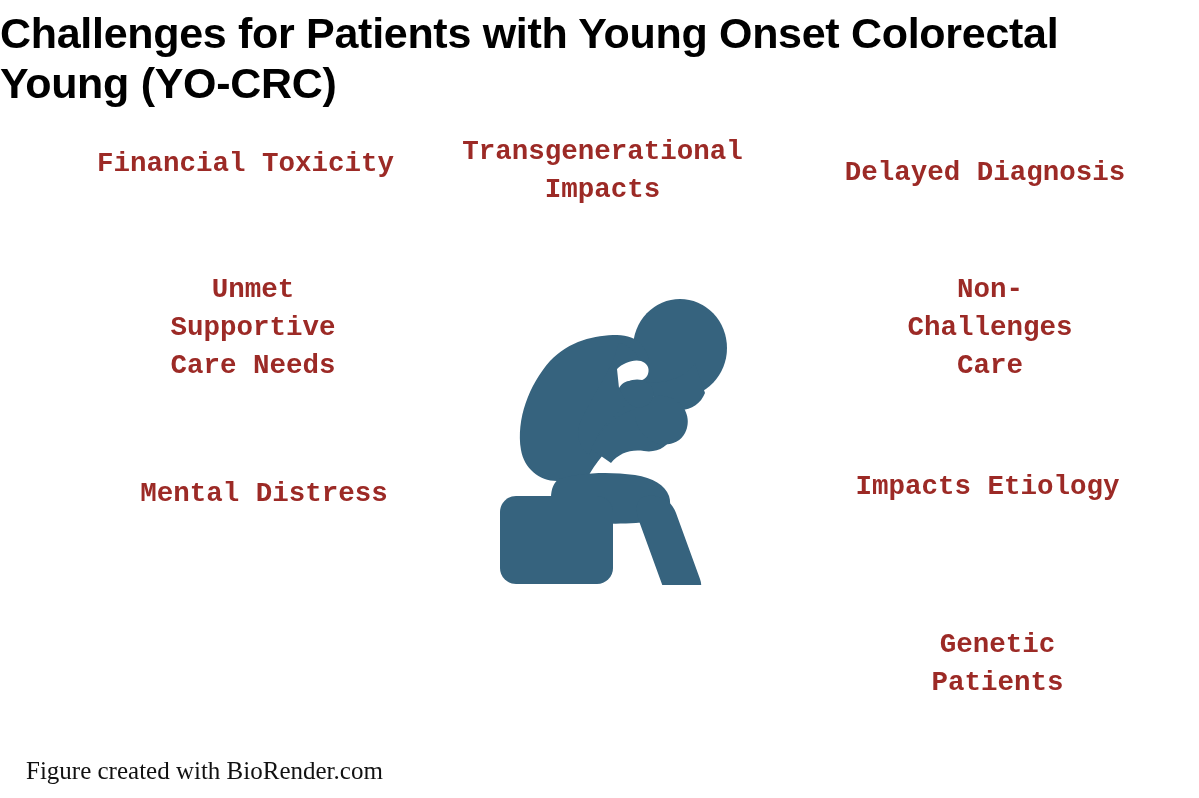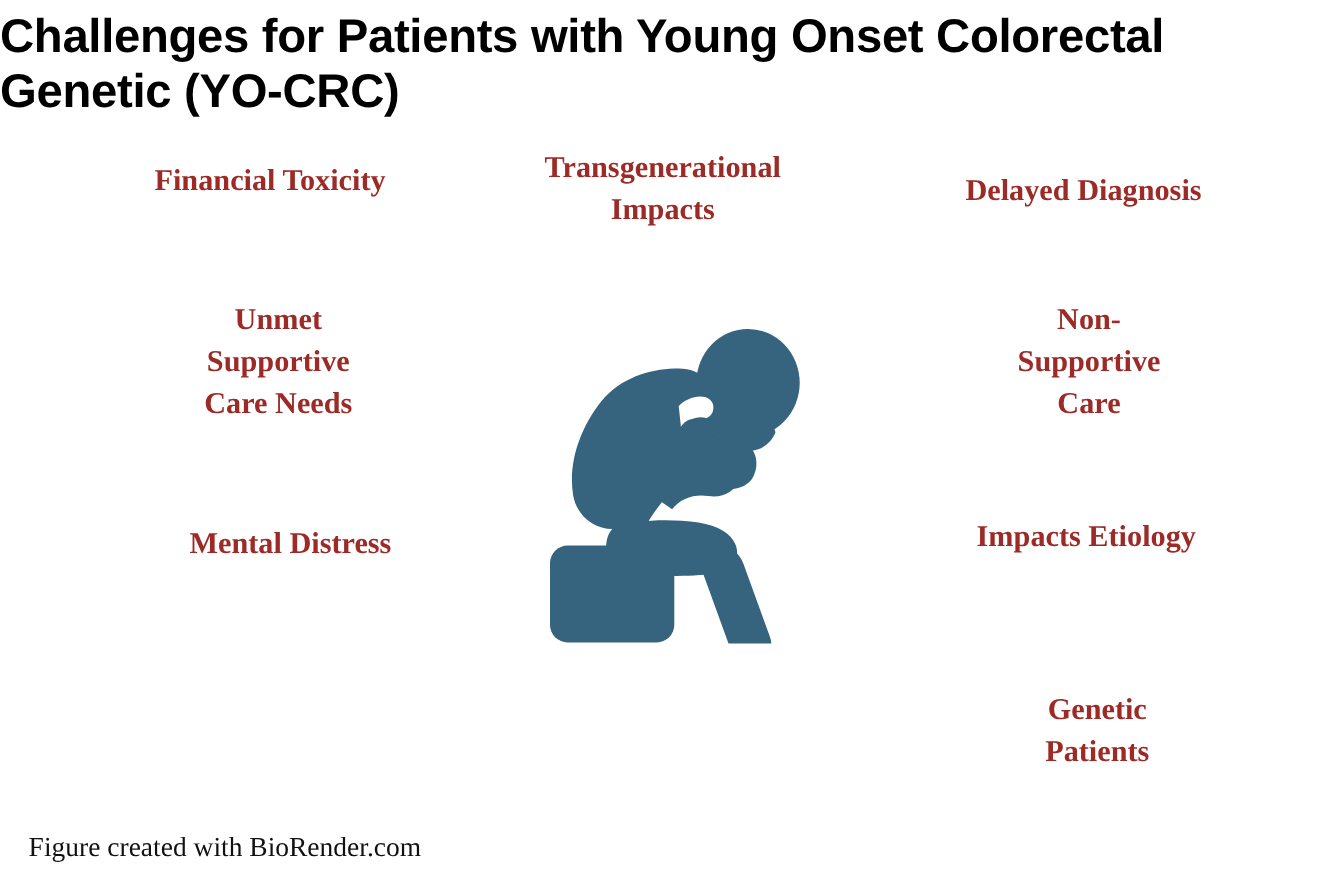--- a/index.html
+++ b/index.html
@@ -39,21 +39,21 @@
   #title .tline { display: block; }
 
   
   .challenge-label {
     position: absolute;
     color: #9c2a26;
     font-weight: bold;
     font-size: 27.5px;
     line-height: 38px;
     text-align: center;
-    font-family: Liberation Serif, serif;
+    font-family: Liberation Mono, monospace;
     white-space: pre-line;
   }
 
   
   #lbl-financial-toxicity   { left: 58px;  top: 145px; width: 375px; }
   #lbl-transgenerational    { left: 430px; top: 133px; width: 345px; }
   #lbl-delayed-diagnosis    { left: 795px; top: 154px; width: 380px; }
 
   
   #lbl-unmet-supportive     { left: 118px; top: 271px; width: 270px; }
@@ -90,36 +90,36 @@
     font-family: Liberation Serif, serif;
   }
 </style>
 </head>
 <body>
 
 <div id="figure-root">
 
   <div id="title">
     <span class="tline">Challenges for Patients with Young Onset Colorectal</span>
-    <span class="tline">Genetic (YO-CRC)</span>
+    <span class="tline">Young (YO-CRC)</span>
   </div>
 
   <div class="challenge-label" id="lbl-financial-toxicity">Financial Toxicity</div>
 
   <div class="challenge-label" id="lbl-transgenerational">Transgenerational
 Impacts</div>
 
   <div class="challenge-label" id="lbl-delayed-diagnosis">Delayed Diagnosis</div>
 
   <div class="challenge-label" id="lbl-unmet-supportive">Unmet
 Supportive
 Care Needs</div>
 
   <div class="challenge-label" id="lbl-non-coordinated">Non-
-Supportive
+Challenges
 Care</div>
 
   <div class="challenge-label" id="lbl-mental-distress">Mental Distress</div>
 
   <div class="challenge-label" id="lbl-unknown-etiology">Impacts Etiology</div>
 
 
 
   <div class="challenge-label" id="lbl-genetic-testing">Genetic
 Patients</div>

